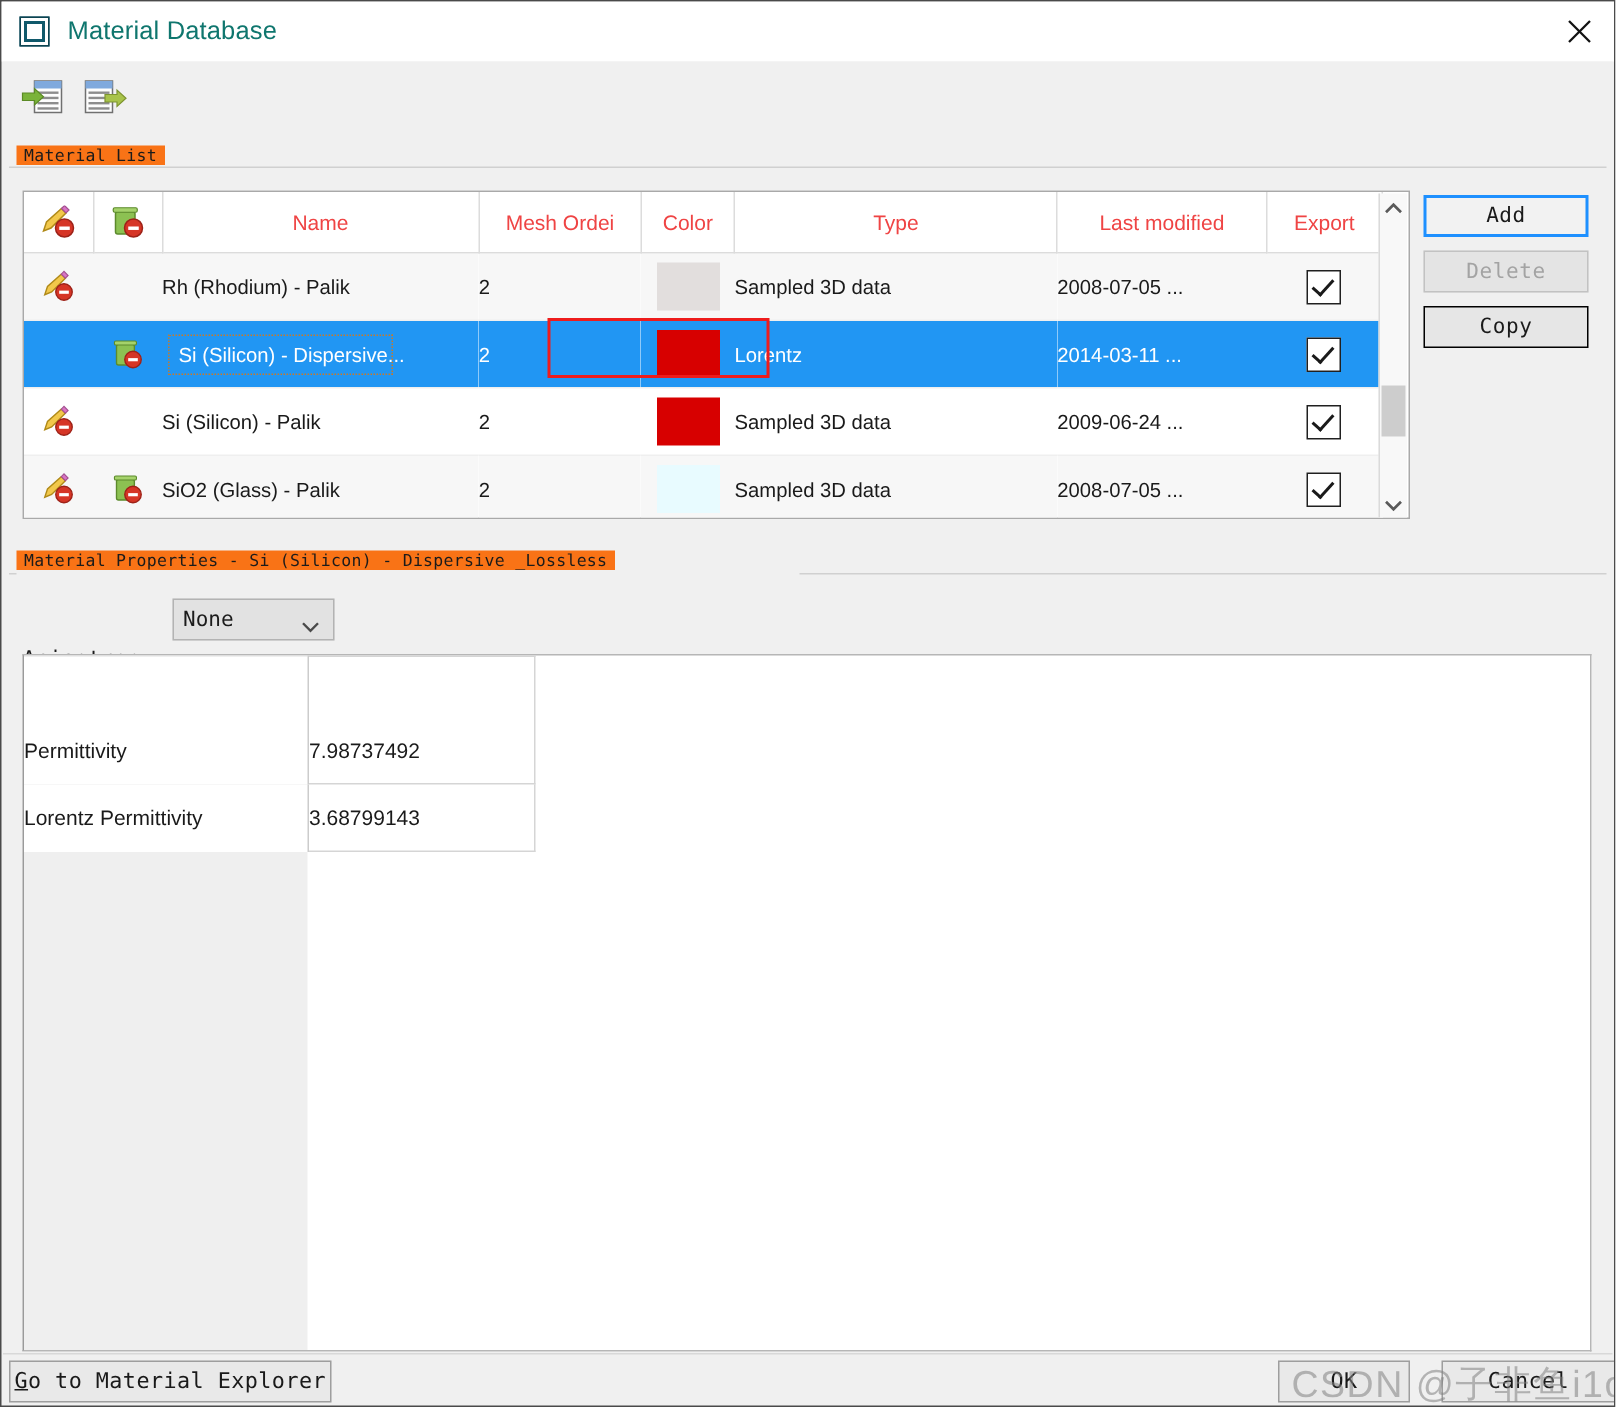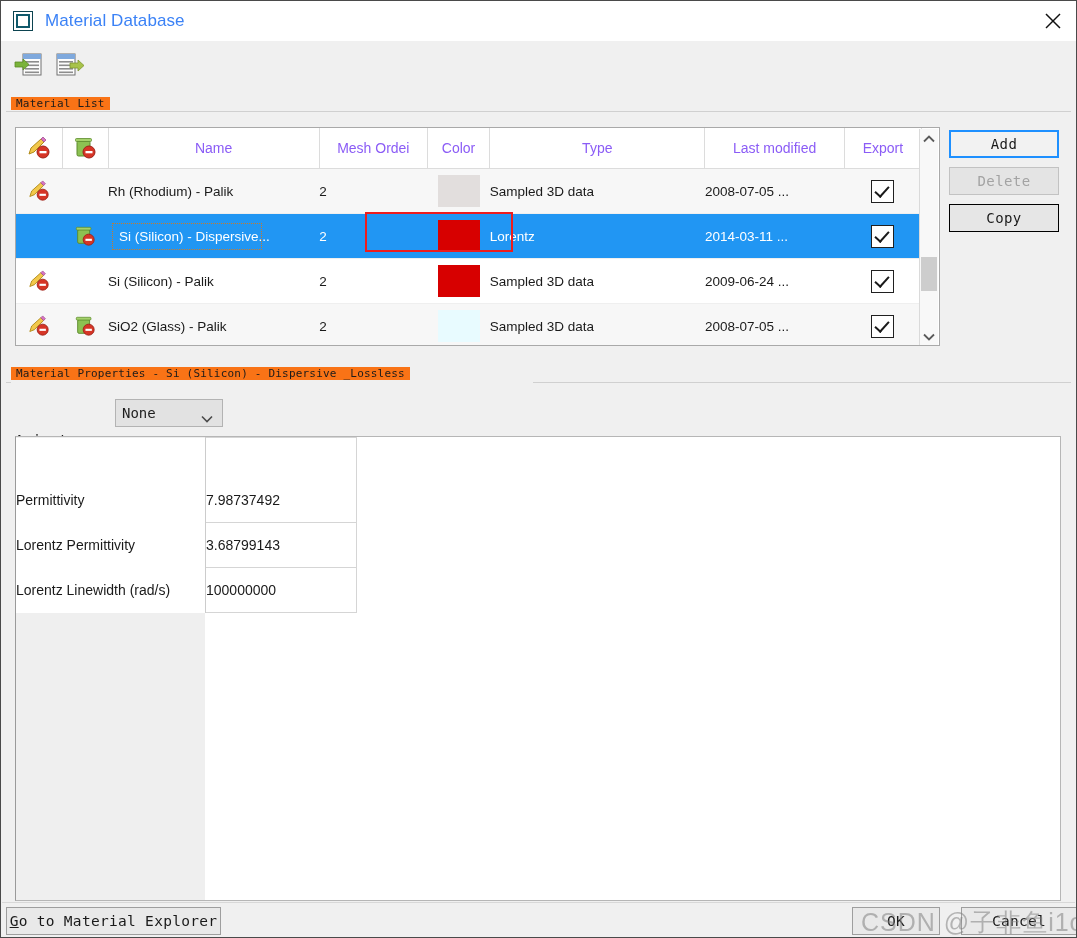--- a/index.html
+++ b/index.html
@@ -46,21 +46,21 @@
     display: block;
     width: 10px; height: 10px;
     background: #ffffff;
     border: 2px solid #10596b;
     box-sizing: content-box;
     outline: 2px solid #ffffff;
   }
   .title-text {
     margin-left: 12px;
     font-size: 17px;
-    color: #3b82f6;
+    color: #0f766e;
     letter-spacing: .1px;
     text-align: right;
   }
   .title-close {
     position: absolute;
     right: 0; top: 0;
     width: 46px; height: 40px;
     display: flex; align-items: center; justify-content: center;
     cursor: default;
   }
@@ -112,21 +112,21 @@
     border-collapse: collapse;
     table-layout: fixed;
     width: 906px;
     font-size: 13.5px;
     color: #1a1a1a;
   }
   table.mat th {
     height: 40px;
     font-weight: normal;
     font-size: 14px;
-    color: #8b5cf6;
+    color: #ef4444;
     background: #ffffff;
     border-right: 1px solid #dcdcdc;
     border-bottom: 1px solid #dcdcdc;
     padding: 0;
     overflow: hidden;
     white-space: nowrap;
   }
   table.mat td {
     height: 44px;
     padding: 0;
@@ -573,24 +573,20 @@
         <td class="pv"></td>
       </tr>
       <tr class="prop-row">
         <td class="pl">Permittivity</td>
         <td class="pv">7.98737492</td>
       </tr>
       <tr class="prop-row">
         <td class="pl">Lorentz Permittivity</td>
         <td class="pv">3.68799143</td>
       </tr>
-      <tr class="prop-row">
-        <td class="pl">Lorentz Linewidth (rad/s)</td>
-        <td class="pv">100000000</td>
-      </tr>
     </tbody>
       </table>
   </div>
 
   <div class="botsep"></div>
   <div class="botbtn" id="go-explorer">
     <span class="ul">G</span>
       <span>o to Material Explorer</span>
   </div>
   <div class="botbtn" id="ok-btn">OK</div>

